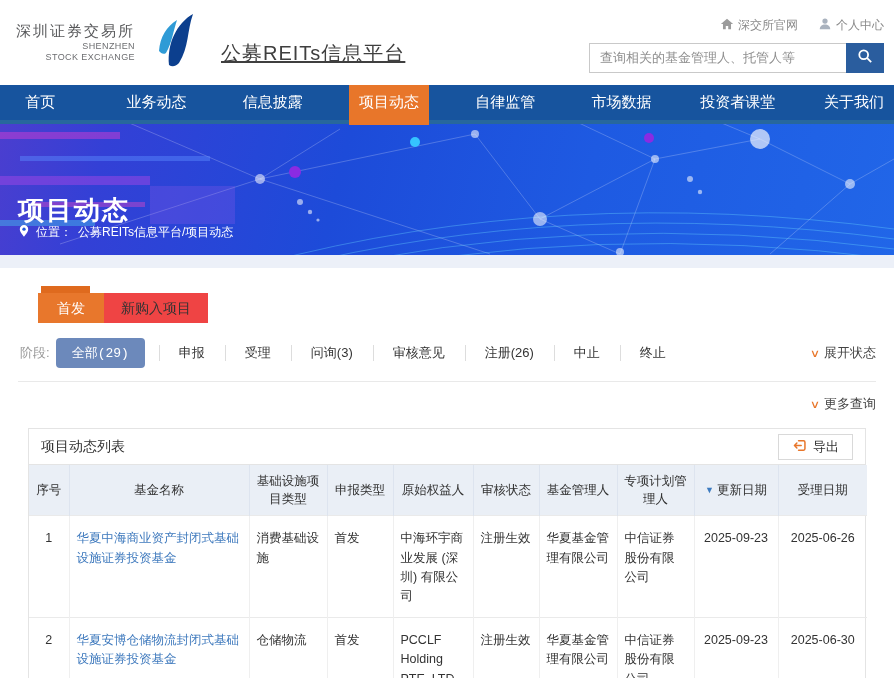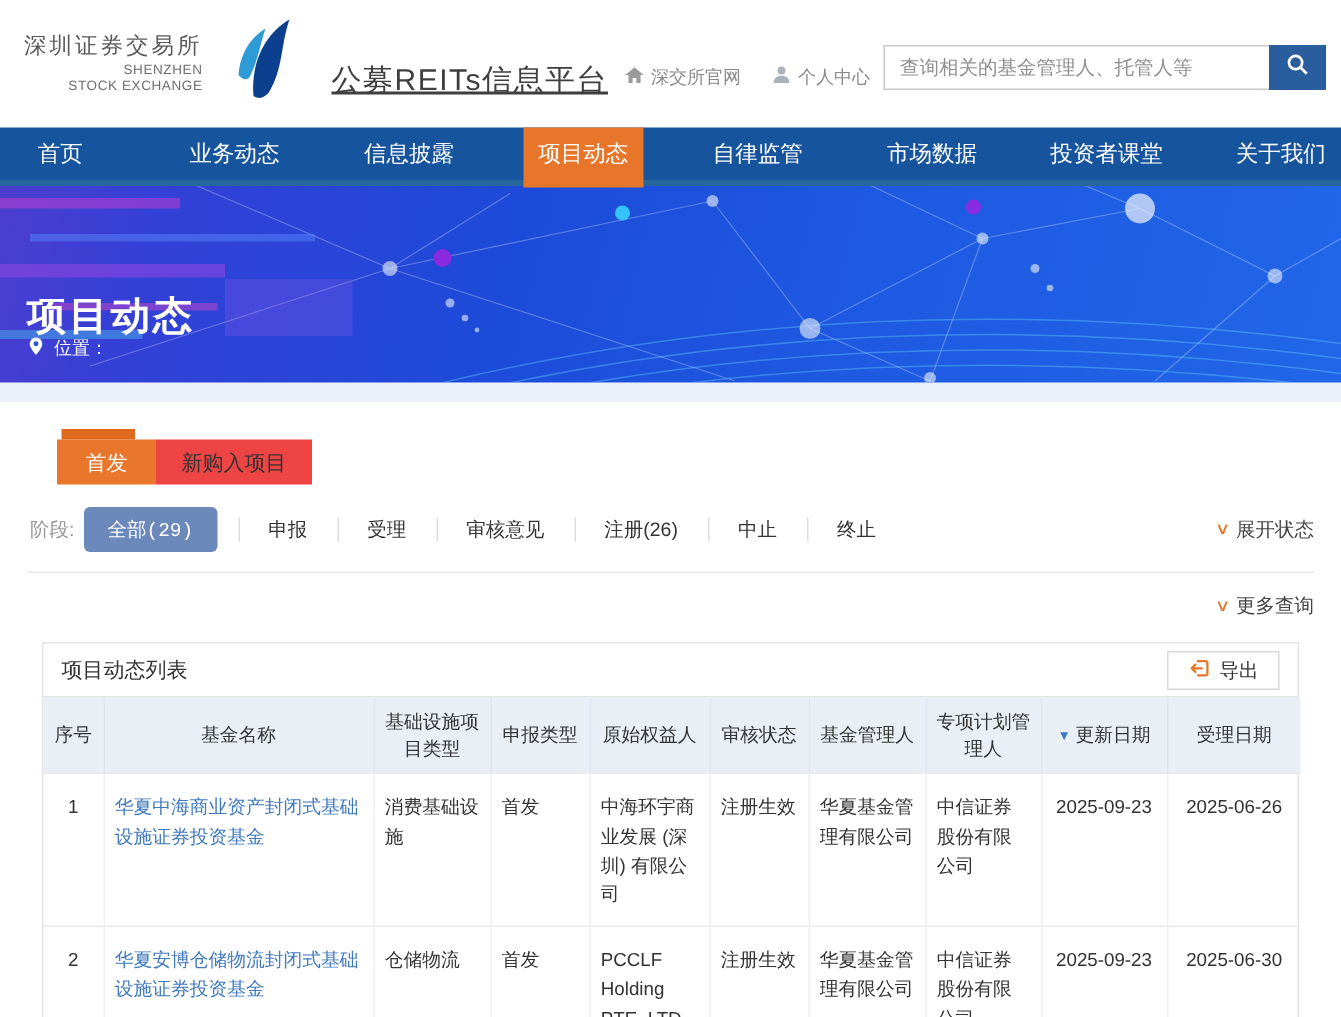--- a/index.html
+++ b/index.html
@@ -8,21 +8,21 @@
     font-family:"Liberation Sans","DejaVu Sans",sans-serif;color:#333;
   }
   
   .site-header{height:85px;display:flex;justify-content:space-between;align-items:center;padding:0 10px 0 16px;box-sizing:border-box;background:#fff;}
   .logo-block{display:flex;align-items:center;gap:12px;}
   .logo-text{text-align:right;line-height:1.25;}
   .logo-cn{font-size:15px;letter-spacing:2px;color:#58595b;}
   .logo-en{font-size:9px;color:#6d6e71;letter-spacing:.4px;}
   .logo-mark{margin:0 8px 0 6px;}
   .site-title{font-size:20px;color:#3f3f3f;margin:22px 0 0 4px;letter-spacing:1px;text-decoration:underline;}
-  .header-right{display:flex;flex-direction:row;align-items:flex-end;gap:9px;padding:4px 0 0 0;}
+  .header-right{display:flex;flex-direction:column;align-items:flex-end;gap:9px;padding:4px 0 0 0;}
   .top-links{display:flex;gap:20px;font-size:12px;color:#8a8a8a;}
   .top-link{display:flex;align-items:center;gap:4px;cursor:pointer;}
   .search-bar{display:flex;}
   .search-input{width:236px;height:28px;border:1px solid #c9c9c9;border-right:none;padding:0 10px;font-size:13px;color:#333;outline:none;}
   .search-input::placeholder{color:#8f8f8f;}
   .search-btn{width:38px;height:30px;background:#2a5d9e;border:none;display:flex;align-items:center;justify-content:center;cursor:pointer;}
   
   .main-nav{height:35px;background:#17549e;display:flex;position:relative;z-index:3;gap:36px;}
   .nav-item{flex:1;display:flex;align-items:center;justify-content:center;color:#fff;font-size:15px;cursor:pointer;white-space:nowrap;}
   .nav-item.active{background:#e8762a;margin-bottom:-5px;padding-bottom:5px;}
@@ -168,38 +168,40 @@
   </svg>
   <h1 class="banner-title">项目动态</h1>
   <div class="breadcrumb">
     <span>
       <svg width="12" height="14" viewBox="0 0 16 18">
           <path d="M8 1 a5.6 5.6 0 0 1 5.6 5.6 C13.6 10.6 8 16.5 8 16.5 S2.4 10.6 2.4 6.6 A5.6 5.6 0 0 1 8 1 Z" fill="#fff"></path>
           <circle cx="8" cy="6.6" r="2.2" fill="#2157d8"></circle>
         </svg>
     </span>
     <span>位置：</span>
+    <span>公募REITs信息平台/项目动态</span>
   </div>
 </section>
 
 <div class="strip"></div>
 
 <div class="content">
 
   <div class="tabs">
       <div class="tab active">首发</div>
       <div class="tab">新购入项目</div>
     </div>
 
   <div class="filter-row">
     <span class="filter-label">阶段:</span>
     <div class="filter-options">
         <span class="filter-opt active">全部(29)</span>
         <span class="filter-opt">申报</span>
         <span class="filter-opt">受理</span>
+        <span class="filter-opt">问询(3)</span>
         <span class="filter-opt">审核意见</span>
         <span class="filter-opt">注册(26)</span>
         <span class="filter-opt">中止</span>
         <span class="filter-opt">终止</span>
       </div>
     <span class="link-toggle">
       <span class="chev">∨</span>
       <span>展开状态</span>
     </span>
   </div>

